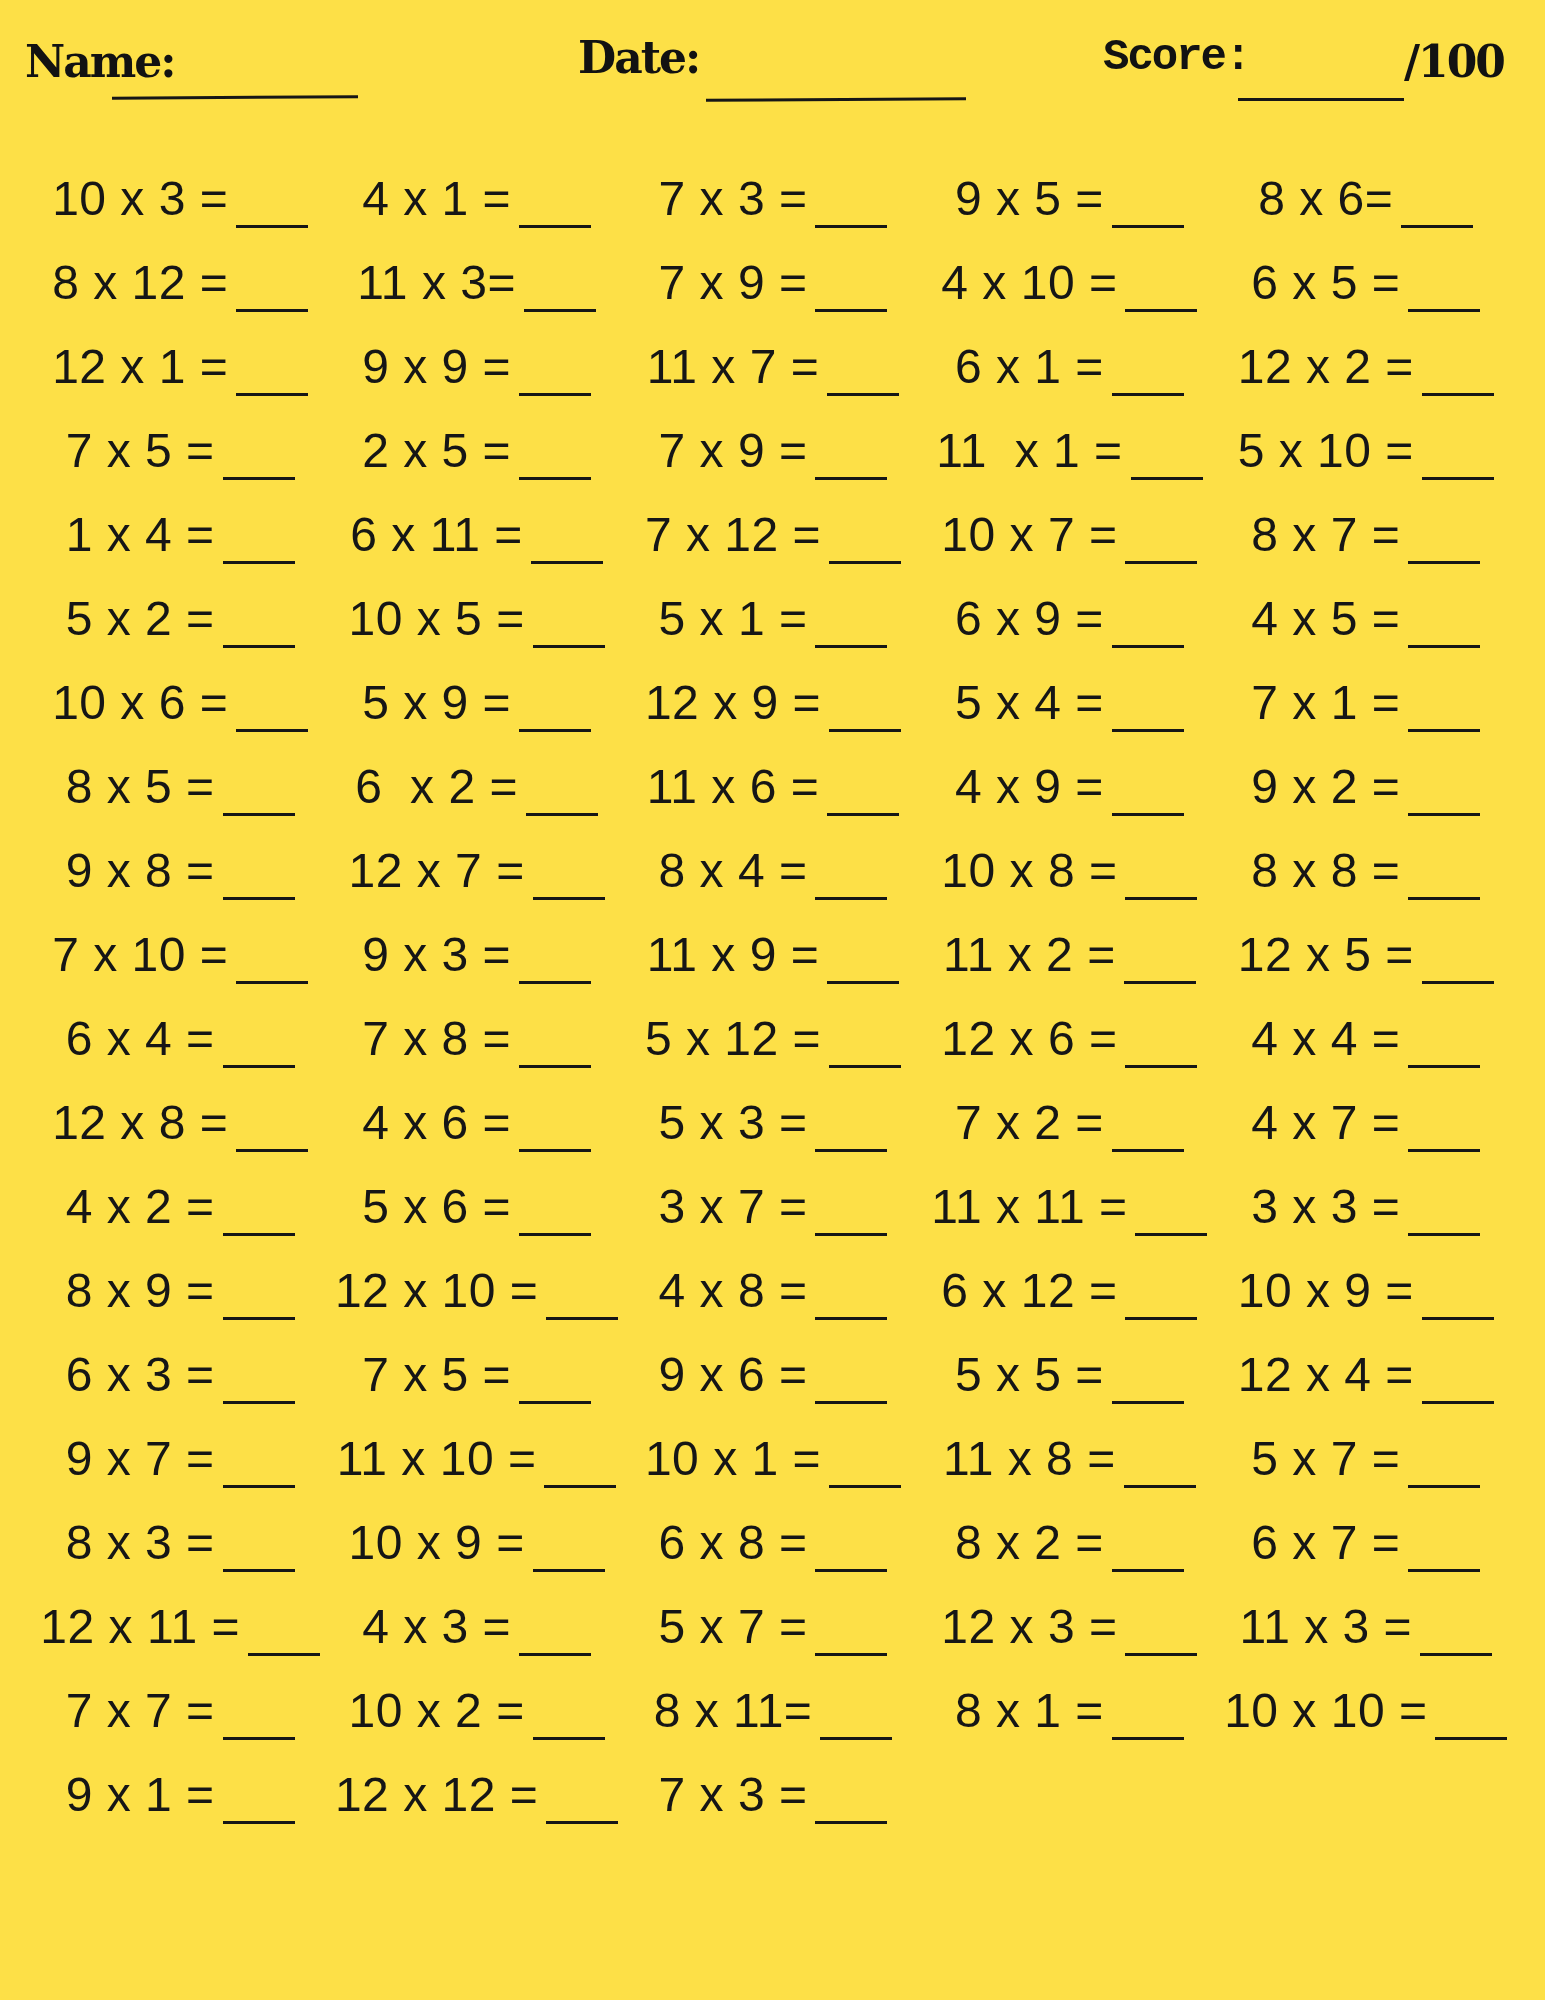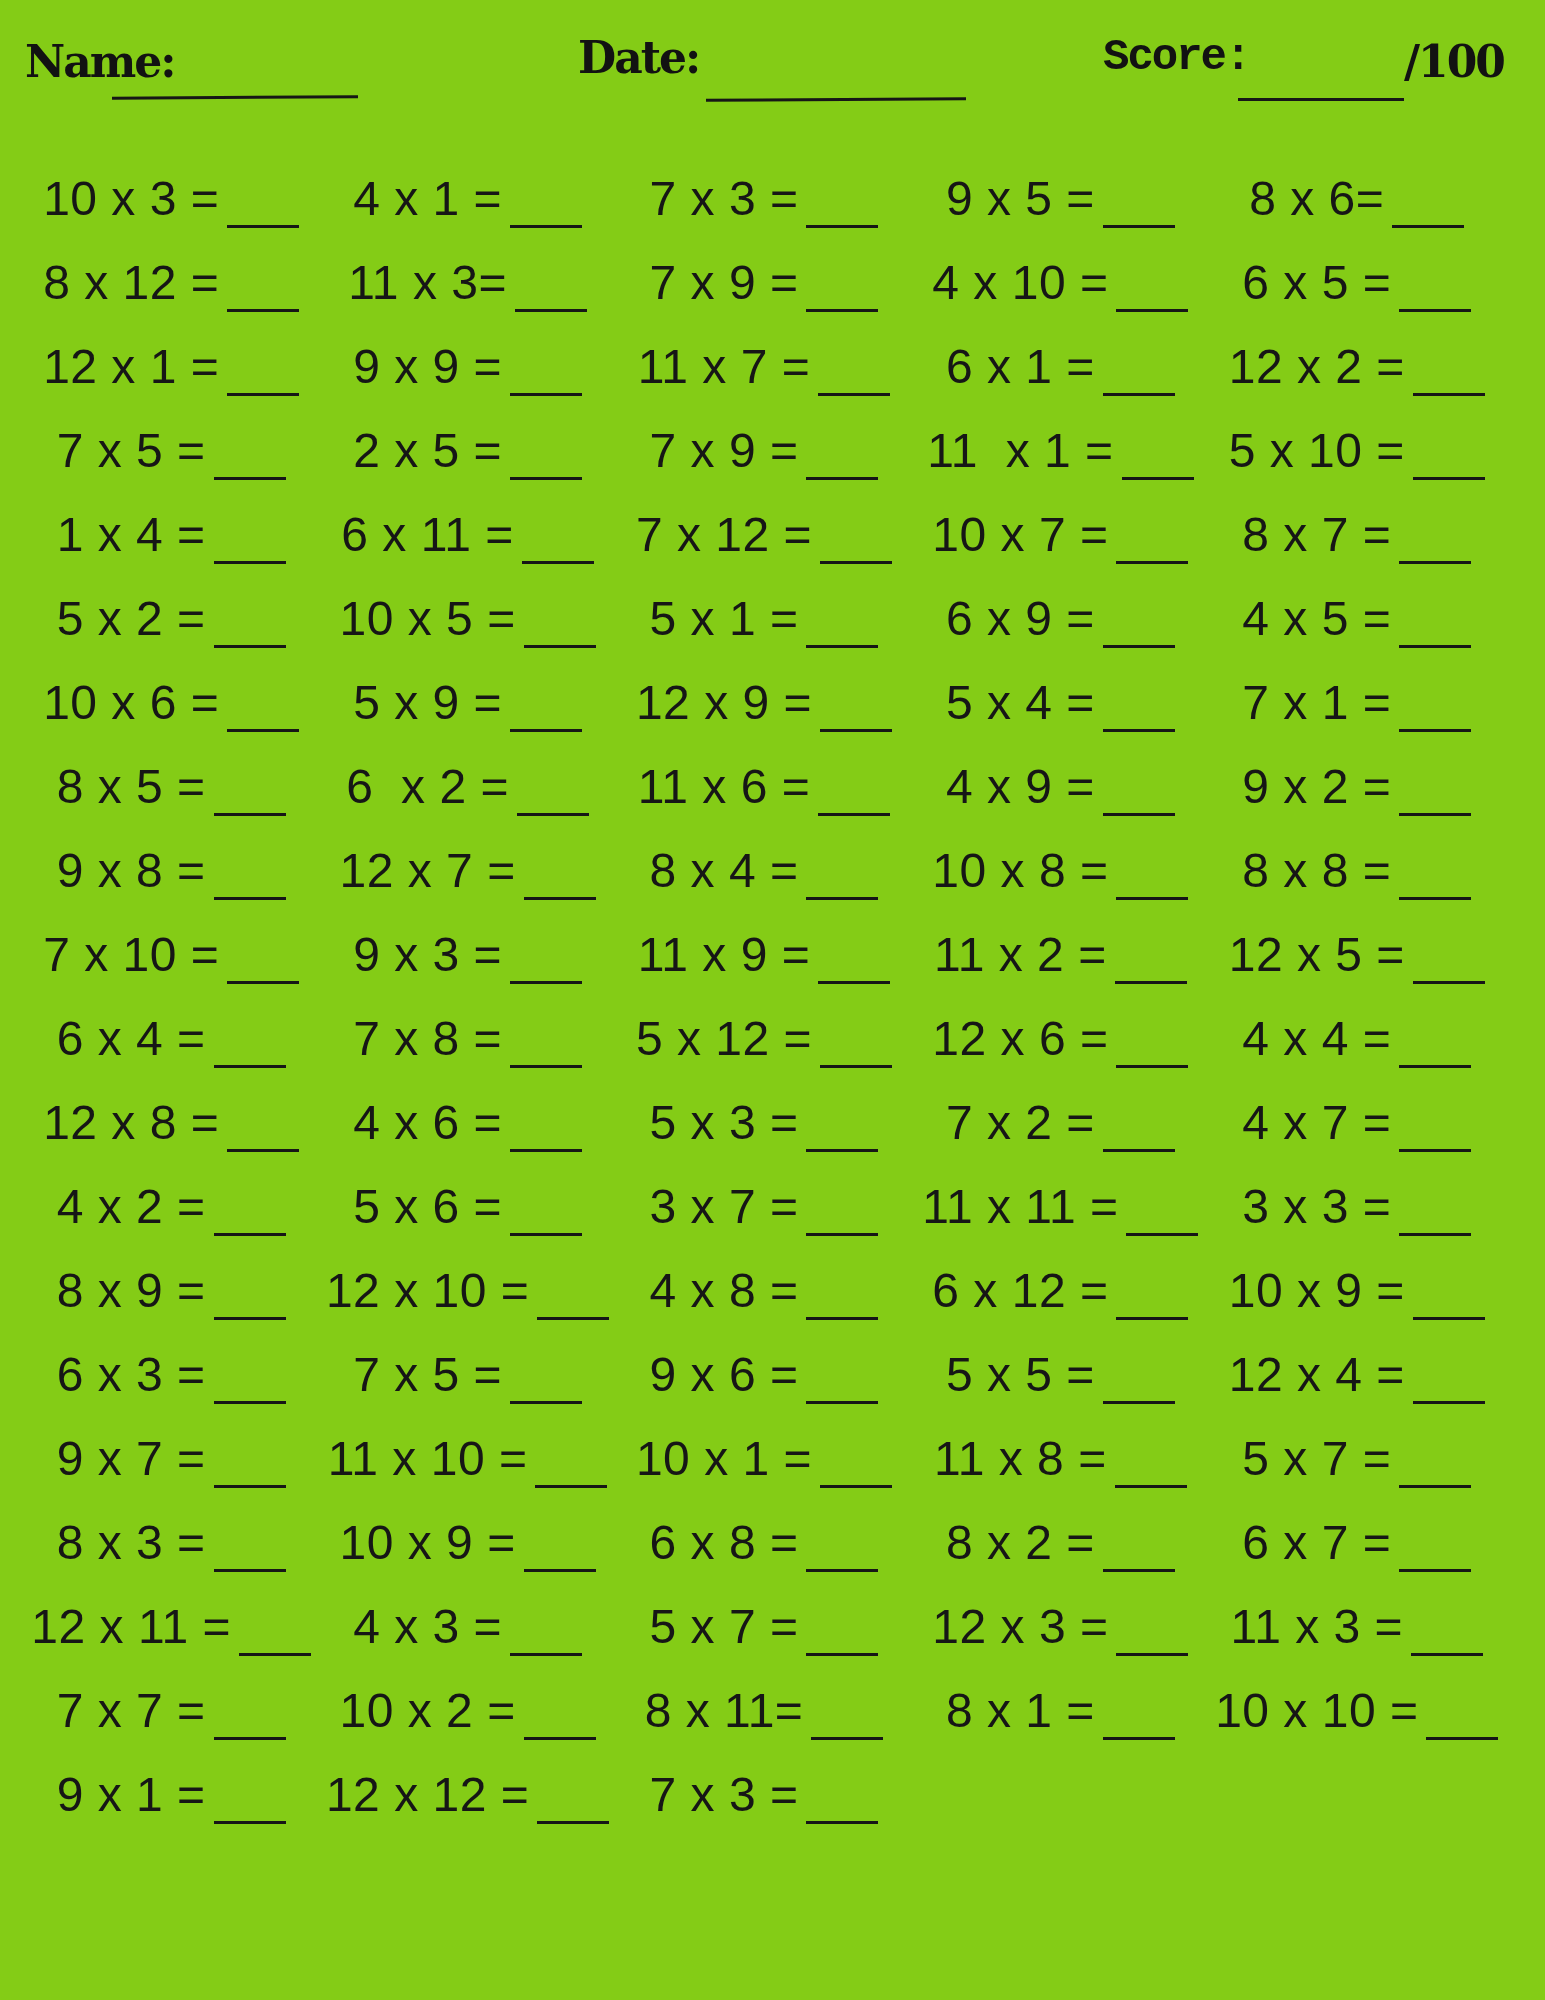--- a/index.html
+++ b/index.html
@@ -1,19 +1,19 @@
 <!DOCTYPE html>
 <html><head>
 <meta charset="utf-8">
 <style>
   html,body{margin:0;padding:0;background:#e8e8e8;}
   .page{
     position:relative;
     width:1545px;height:2000px;
-    background:#84cc16;
+    background:#fde047;
     font-family:"Liberation Sans",sans-serif;
     color:#131313;
     overflow:hidden;
     margin:0 auto;
   }
   
   .hdr-label{
     position:absolute;
     font-family:"DejaVu Serif",serif;
     font-weight:700;
@@ -30,21 +30,21 @@
   .lbl-name{left:25px;top:36px;}
   .line-name{left:112px;top:96px;width:246px;transform:rotate(-0.4deg);}
   .lbl-date{left:578px;top:32px;}
   .line-date{left:706px;top:98px;width:260px;transform:rotate(-0.3deg);}
   .lbl-score{left:1103px;top:32px;font-family:Liberation Mono, monospace;}
   .line-score{left:1238px;top:98px;width:166px;}
   .lbl-denom{left:1404px;top:36px;}
   
   .grid{
     position:absolute;
-    left:23px;top:156px;
+    left:32px;top:156px;
     width:1482px;height:1680px;
     display:grid;
     grid-template-columns:repeat(5,1fr);
     grid-template-rows:repeat(20,1fr);
     text-align:center;
   }
   .cell{
     display:flex;
     align-items:center;
     justify-content:center;

